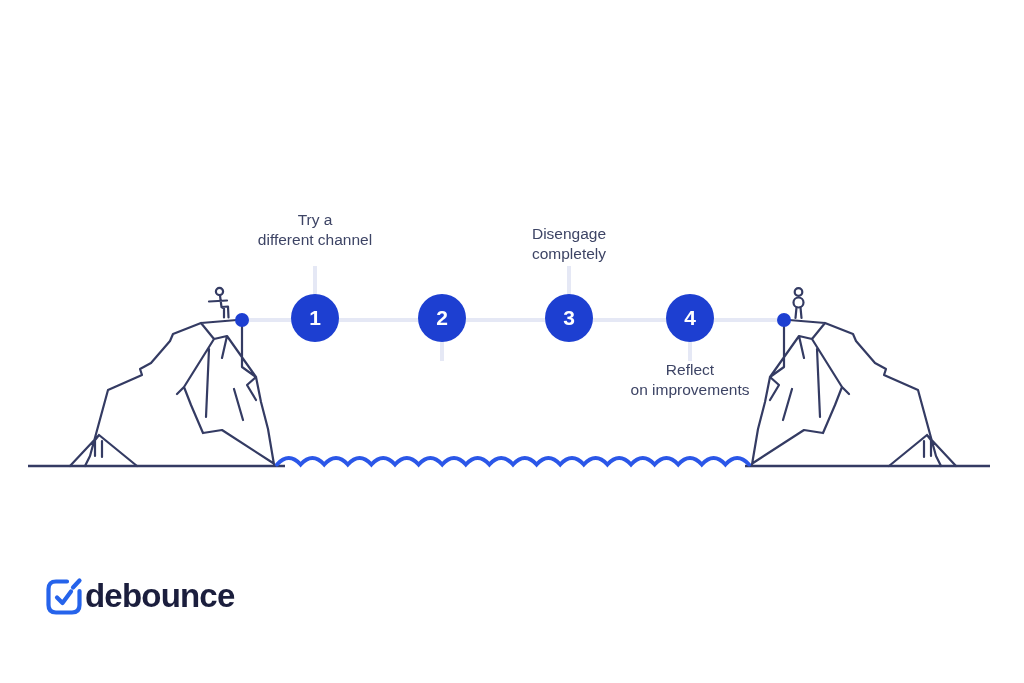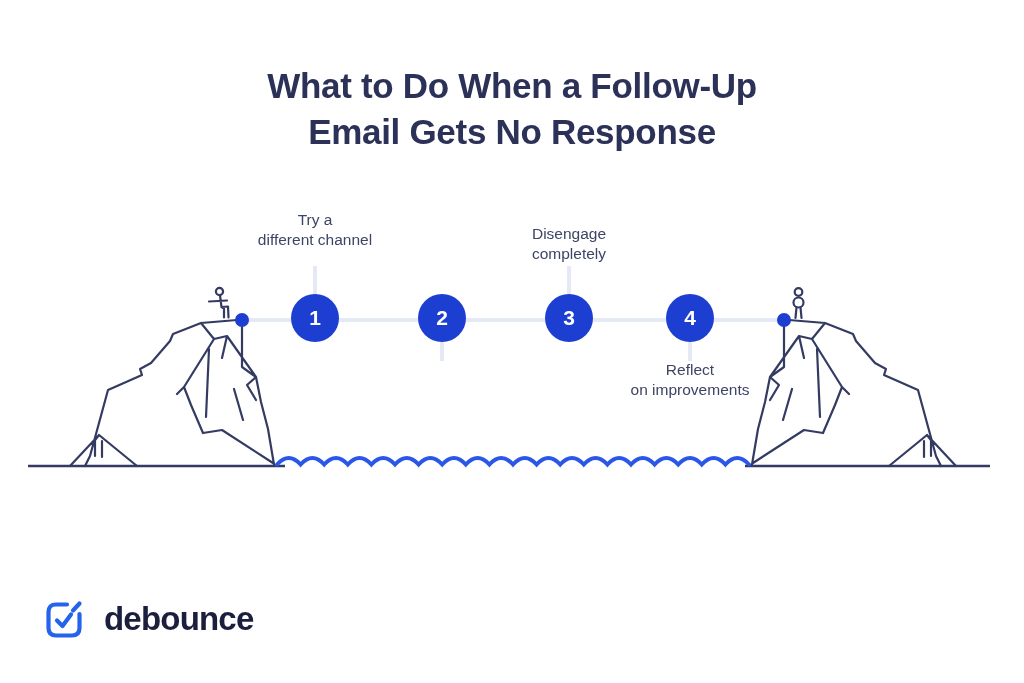--- a/index.html
+++ b/index.html
@@ -21,38 +21,36 @@
   .step-circle{
     position:absolute;top:294px;width:48px;height:48px;border-radius:50%;
     background:var(--accent,#1d3fd1);color:#ffffff;display:flex;align-items:center;
     justify-content:center;font-size:21px;font-weight:700;
   }
   .step-label{
     position:absolute;transform:translateX(-50%);text-align:center;
     font-size:15.5px;line-height:1.32;color:var(--ink_soft,#3d4465);
     white-space:pre-line;
   }
-  .logo{position:absolute;left:44px;top:600px;display:flex;align-items:center;gap:20px;}
+  .logo{position:absolute;left:44px;top:577px;display:flex;align-items:center;gap:1px;}
   .wordmark{
     font-size:33px;font-weight:700;color:var(--logo_ink,#1b1e3d);
     letter-spacing:-0.8px;line-height:1;padding-bottom:4px;
   }
   .lt{stroke:var(--accent_light,#e5e8f5);stroke-width:4;fill:none;}
   .ck{stroke:var(--cliff,#343b63);stroke-width:2.2;fill:none;stroke-linejoin:round;stroke-linecap:round;}
   .gd{stroke:var(--cliff,#343b63);stroke-width:2.5;fill:none;}
   .wv{stroke:var(--wave,#2b57e8);stroke-width:4;fill:none;stroke-linecap:round;}
   .dt{fill:var(--accent,#1d3fd1);}
 </style>
 </head>
 <body>
 
 <div class="canvas">
 
-  <div class="title">What to Do When a Follow-Up
-Email Gets No Response</div>
 
   <svg class="svg-layer" width="1024" height="683" viewBox="0 0 1024 683">
 
     <g>
       <path class="lt" d="M242,320 H784"></path>
     </g>
     <g>
       <path class="lt" d="M315,266 V296 M569,266 V296 M442,340 V361 M690,340 V361"></path>
     </g>
 

